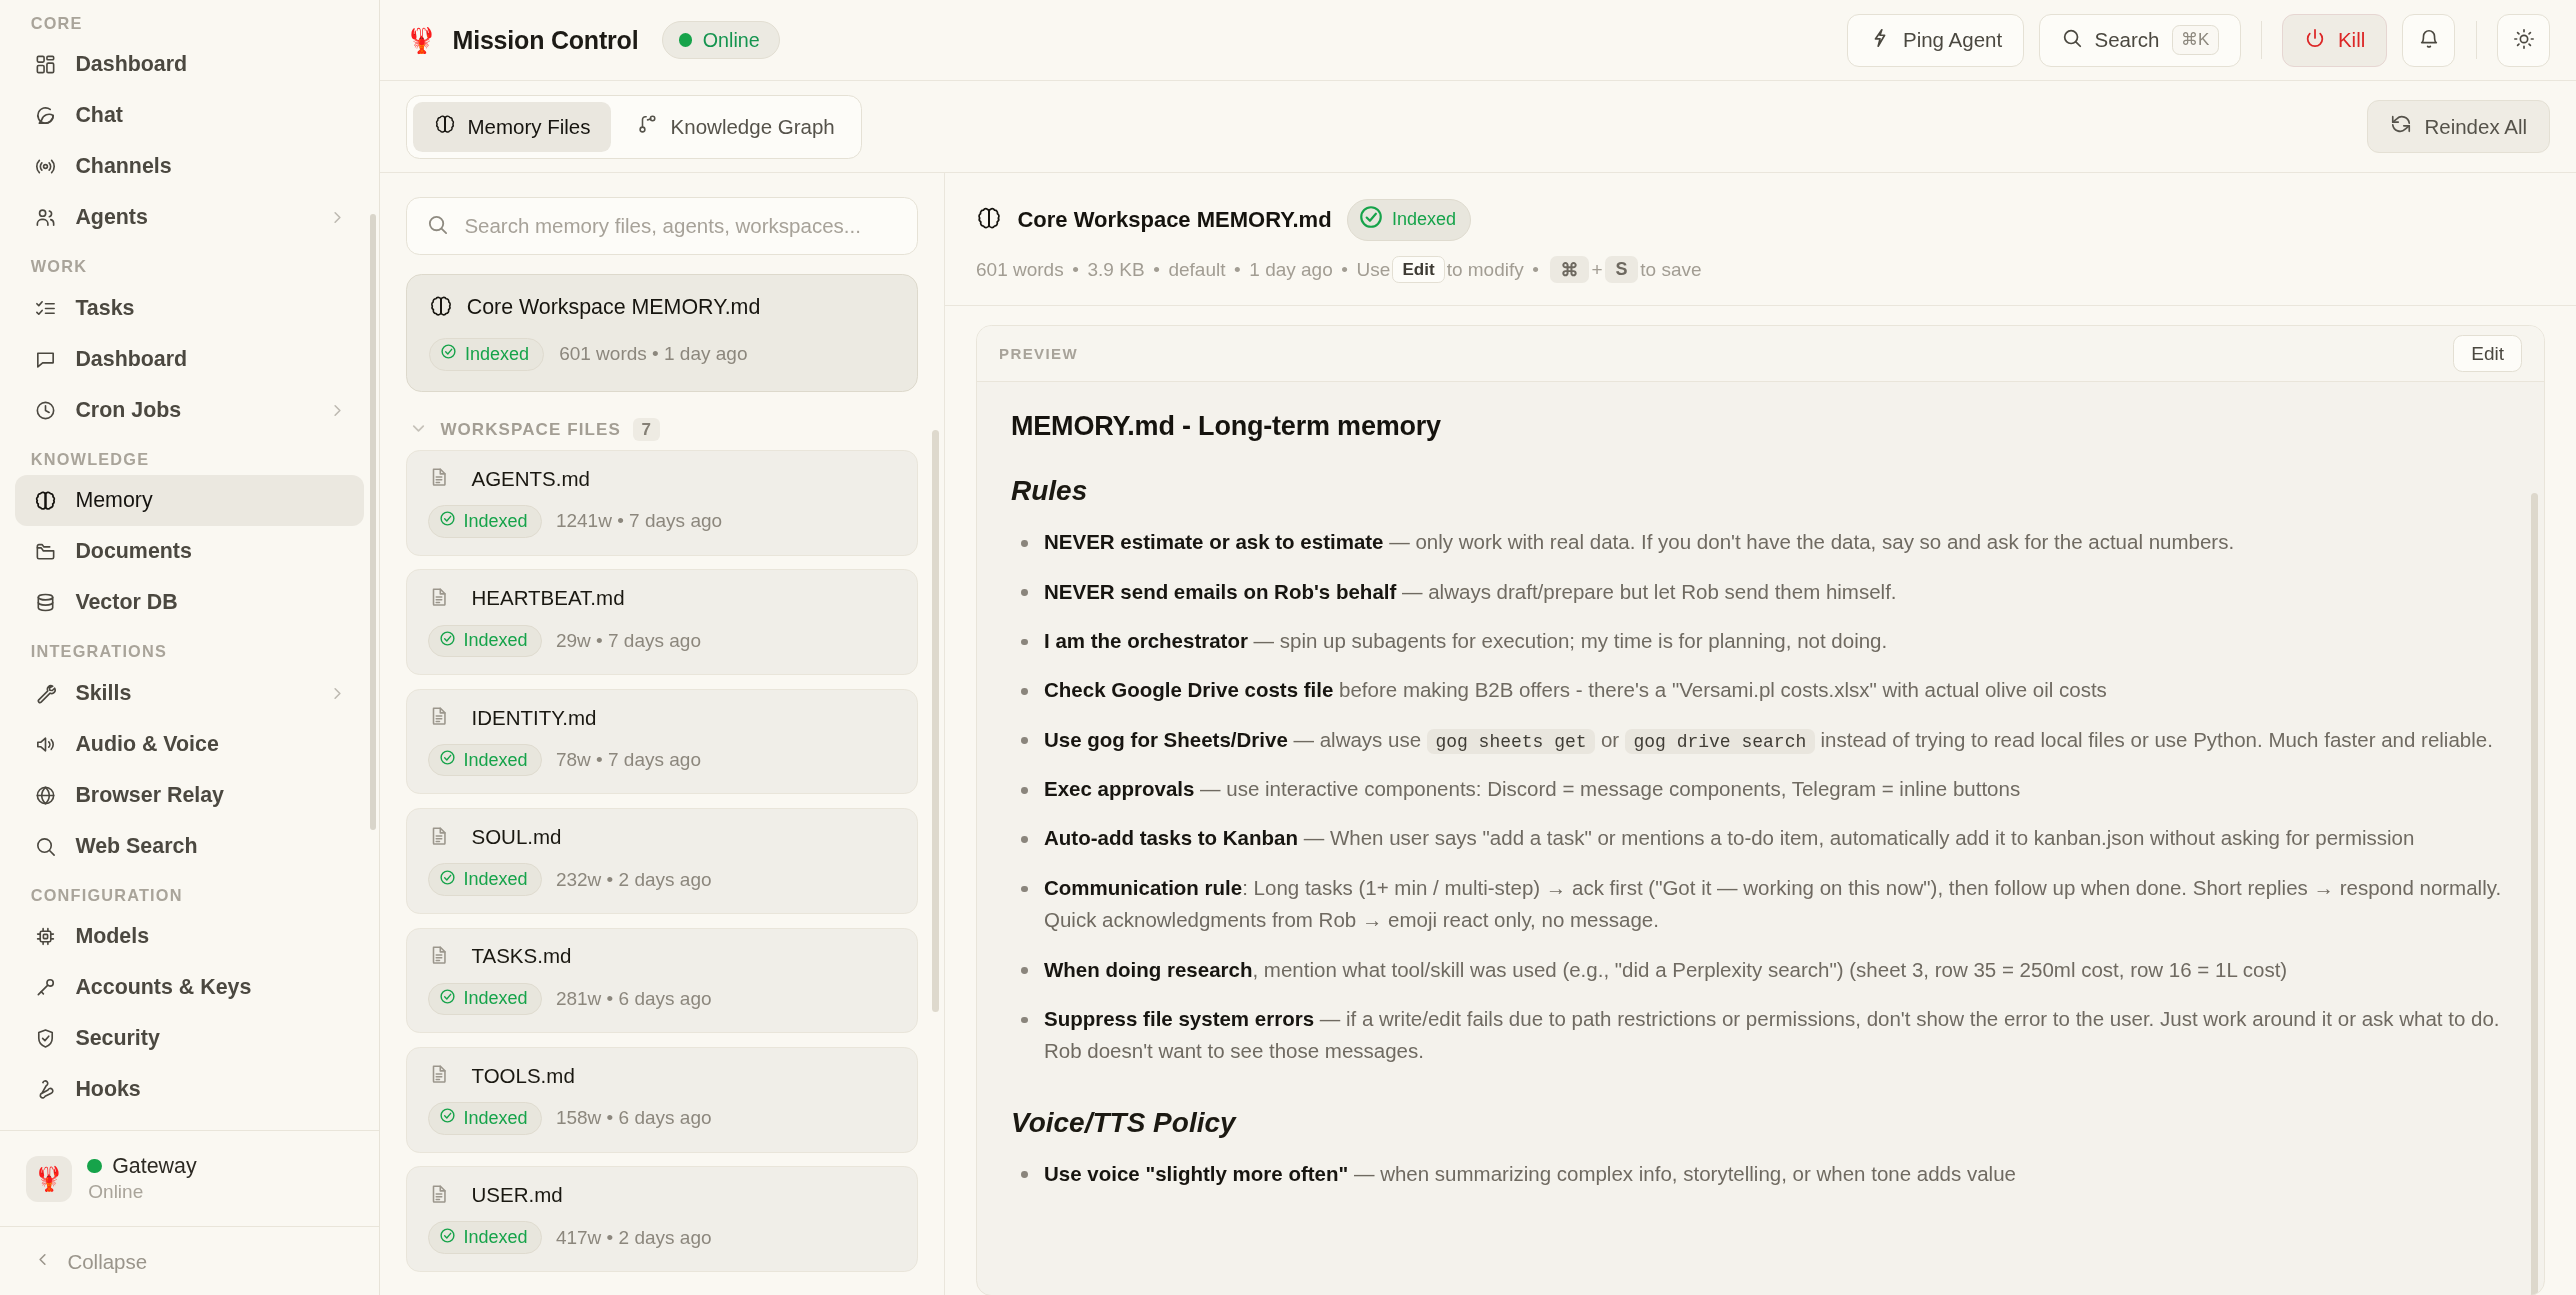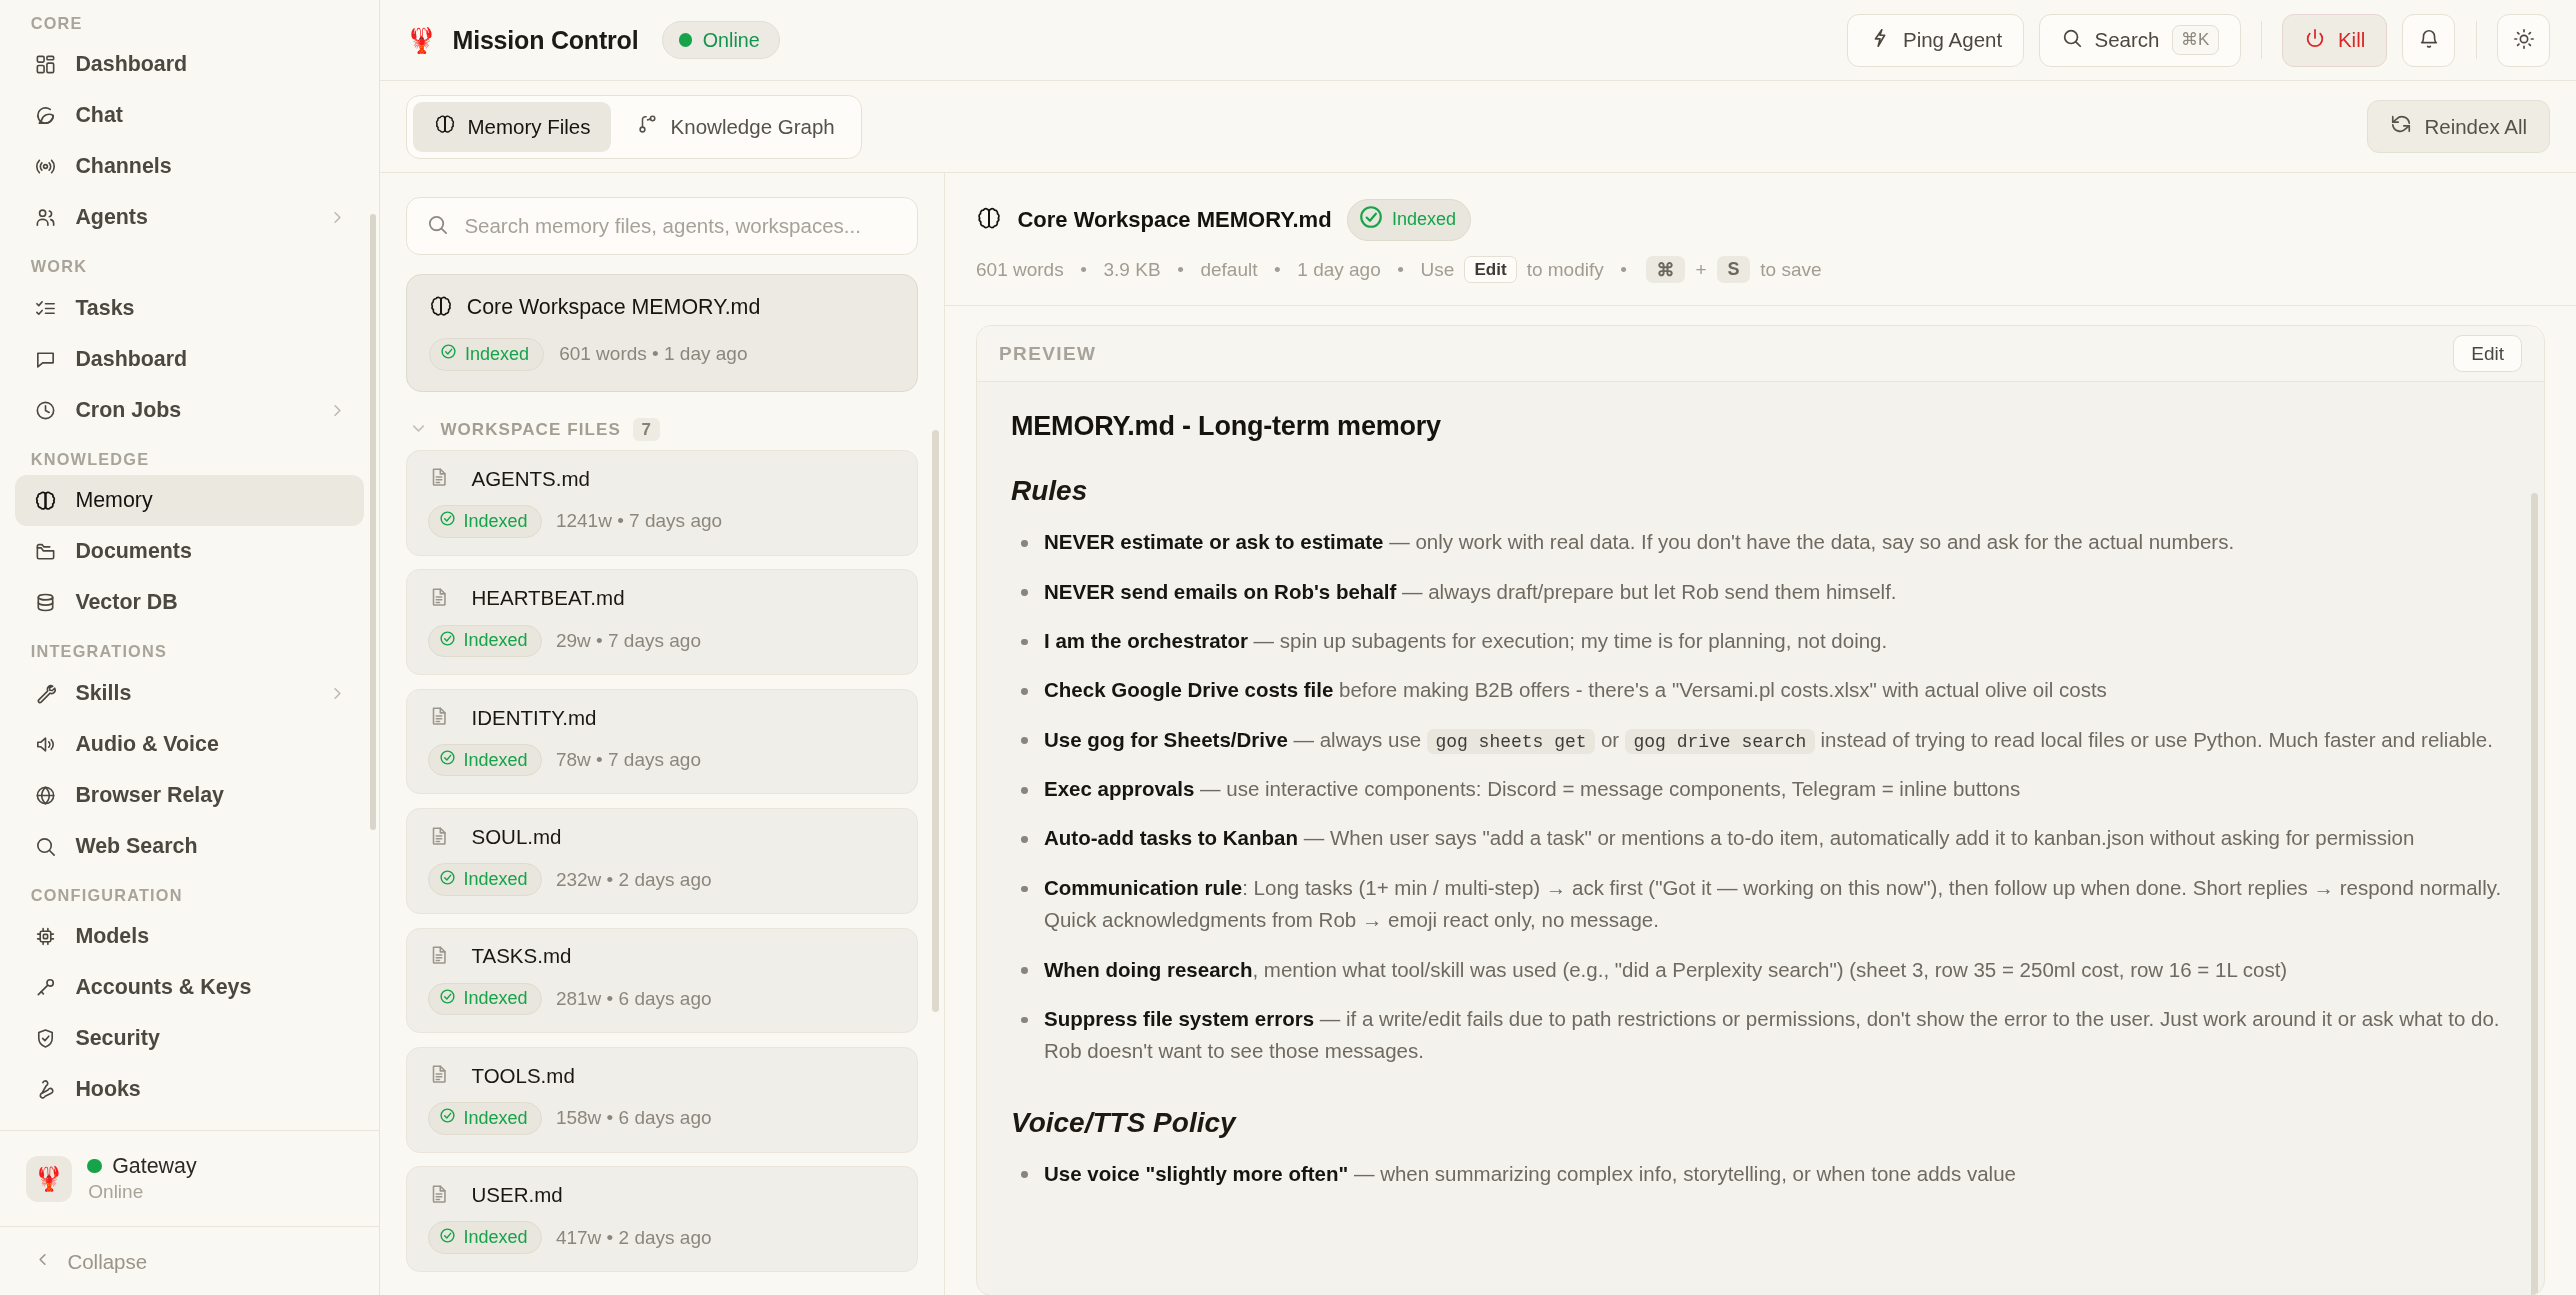--- a/index.html
+++ b/index.html
@@ -185,21 +185,21 @@
     position: absolute; right: 5.1px; top: 257px; width: 6.8px; height: 582px;
     background: #ded9cd; border-radius: 5.1px;
   }
 
   
   .detail { flex: 1 1 auto; min-width: 0; display: flex; flex-direction: column; }
   .detail-head { padding: 26px 31px 22px 31px; border-bottom: 0.9px solid #eae6dc; }
   .dh-row1 { display: flex; align-items: center; gap: 15.4px; }
   .dh-row1 svg { width: 26px; height: 26px; flex: 0 0 26px; }
   .dh-name { font-size: 22px; font-weight: 600; color: #15130e; }
-  .dh-row2 { display: flex; align-items: center; gap: 8px; margin-top: 15.4px; font-size: 19px; color: #a29d93; flex-wrap: wrap; }
+  .dh-row2 { display: flex; align-items: center; gap: 0; margin-top: 15.4px; font-size: 19px; color: #a29d93; flex-wrap: wrap; }
   .dh-row2 .sep { margin: 0 8.6px; }
   .kbd-light {
     border: 0.9px solid #e3dfd3; background: #fdfcf8; border-radius: 6.8px;
     padding: 2.6px 9.4px; font-size: 17px; color: #3d3a33; font-weight: 700;
     margin: 0 1.7px;
   }
   .kbd-soft {
     background: #ece9e1; border-radius: 6.8px; padding: 2.6px 10.3px;
     font-size: 18px; color: #6d685f; font-weight: 600; margin: 0 2.6px;
   }
@@ -207,21 +207,21 @@
   .previewwrap { flex: 1 1 auto; min-height: 0; padding: 19px 31px 0 31px; }
   .previewcard {
     background: #f4f2ec; border: 0.9px solid #e9e5da; border-radius: 15.4px;
     height: 100%; display: flex; flex-direction: column; overflow: hidden;
     position: relative;
   }
   .pv-head {
     height: 56px; flex: 0 0 56px; display: flex; align-items: center;
     padding: 0 22px; border-bottom: 0.9px solid #e9e5da; background: #f7f5ef;
   }
-  .pv-label { font-size: 19px; letter-spacing: 1.4px; color: #a8a39a; font-weight: 600; }
+  .pv-label { font-size: 15px; letter-spacing: 1.4px; color: #a8a39a; font-weight: 600; }
   .pv-spacer { flex: 1 1 auto; }
   .pv-edit {
     border: 0.9px solid #e3dfd3; background: #fdfcf8; border-radius: 9.4px;
     padding: 6.8px 17px; font-size: 19px; color: #4b4840; cursor: pointer;
   }
   .pv-body {
     flex: 1 1 auto; overflow: hidden; padding: 29px 34px 0 34px; position: relative;
   }
   .md-h2 { font-size: 27px; font-weight: 600; color: #15130e; margin-bottom: 33px; letter-spacing: -0.2px; }
   .md-h3 { font-size: 28px; font-weight: 600; color: #1b1912; margin: 0 0 19px 0; font-style: italic; }

